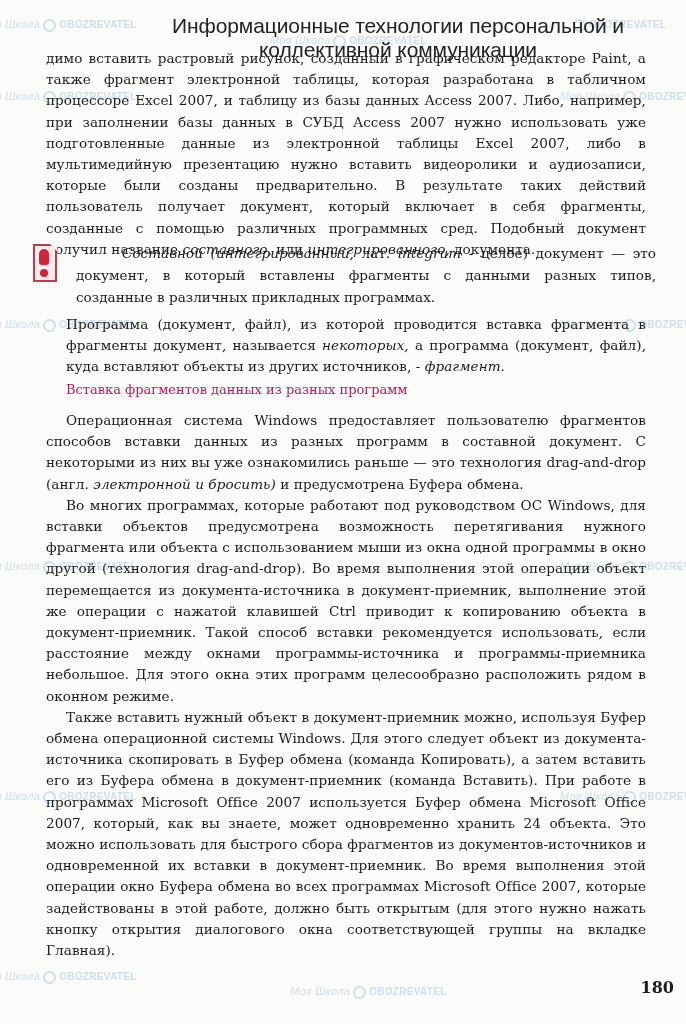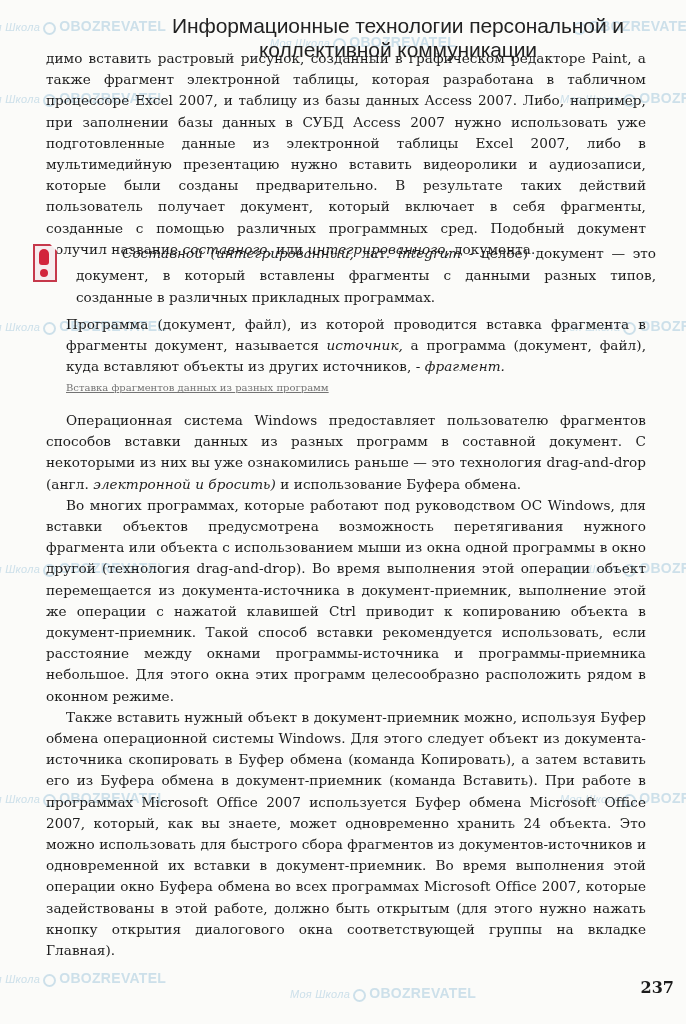--- a/index.html
+++ b/index.html
@@ -4,21 +4,21 @@
 <style>
   html, body { margin:0; padding:0; }
   body {
     width:686px; height:1024px; overflow:hidden; position:relative;
     background:#fbfbf9;
     font-family:"DejaVu Serif", serif;
     color:#1c1c1c;
   }
   .wm { position:absolute; font-family:"Liberation Sans", sans-serif; font-size:11px; color:#cde0ea; font-style:italic; letter-spacing:0.3px; white-space:nowrap; pointer-events:none; }
   .wm .logo { display:inline-block; width:13px; height:13px; border-radius:50%; border:2px solid #cde0ea; vertical-align:middle; margin:0 3px; box-sizing:border-box; }
-  .wm .obz { font-style:normal; font-size:14px; font-weight:bold; }
+  .wm .obz { font-style:normal; font-size:10px; font-weight:bold; }
   .header {
     position:absolute; left:118px; top:14px; width:560px;
     font-family:"Liberation Sans", sans-serif; font-size:21px; color:#222;
     text-align:center; letter-spacing:-0.1px;
   }
   .text {
     position:absolute; left:46px; width:600px;
     font-size:13.6px; line-height:21.2px; text-align:justify;
     letter-spacing:0.05px;
   }
@@ -29,21 +29,21 @@
   .warn-icon {
     position:absolute; left:0; top:2px; width:24px; height:38px;
     background:#f6ecee; border:2px solid #c6384b; box-sizing:border-box;
   }
   .warn-icon .ex { position:absolute; left:4px; top:3px; width:10px; height:16px; background:#d2243c; border-radius:5px 5px 3px 3px; }
   .warn-icon .dot { position:absolute; left:5px; top:23px; width:8px; height:8px; background:#d2243c; border-radius:50%; }
   .warn-icon .fold { position:absolute; right:-2px; top:-2px; width:0; height:0; border-left:7px solid transparent; border-top:7px solid #fbfbf9; }
   .def-text { position:absolute; left:32px; top:0; width:580px; font-size:13.6px; line-height:22px; text-align:justify;margin-left:11px; }
   .def-text p { margin:0; text-indent:46px; }
   .section-title {
-    position:absolute; left:66px; top:382px; font-size:10px; color:#737373;text-decoration:underline;
+    position:absolute; left:66px; top:382px; font-size:13px; color:#be185d;
   }
   .page-num {
     position:absolute; right:12px; top:978px; font-size:16px; font-weight:bold; color:#1c1c1c;
   }
 </style>
 </head>
 <body>
 
 <div>
   <div class="wm" style="left:-20px;top:18px;"><span>Моя Школа</span><span class="logo"></span><span class="obz">OBOZREVATEL</span></div>
@@ -72,25 +72,25 @@
     <div class="ex"></div>
       <div class="dot"></div>
       <div class="fold"></div>
   </div>
   <div class="def-text">
     <p><i>Составной (интегрированный,</i><span> лат. </span><i>integrum</i><span> - целое) документ — это документ, в который вставлены фрагменты с данными разных типов, созданные в различных прикладных программах.</span></p>
   </div>
 </div>
 
 <div class="text" style="top:314px; left:66px; width:580px;">
-  <p><span>Программа (документ, файл), из которой проводится вставка фрагмента в фрагменты документ, называется </span><i>источник,</i><span> а программа (документ, файл), куда вставляют объекты из других источников, - </span><i>фрагмент.</i></p>
+  <p><span>Программа (документ, файл), из которой проводится вставка фрагмента в фрагменты документ, называется </span><i>некоторых,</i><span> а программа (документ, файл), куда вставляют объекты из других источников, - </span><i>фрагмент.</i></p>
 </div>
 
 <div class="section-title">Вставка фрагментов данных из разных программ</div>
 
 <div class="text" style="top:410px;">
-  <p class="indent"><span>Операционная система Windows предоставляет пользователю фрагментов способов вставки данных из разных программ в составной документ. С некоторыми из них вы уже ознакомились раньше — это технология drag-and-drop (англ. </span><i>электронной и бросить)</i><span> и использование Буфера обмена.</span></p>
+  <p class="indent"><span>Операционная система Windows предоставляет пользователю фрагментов способов вставки данных из разных программ в составной документ. С некоторыми из них вы уже ознакомились раньше — это технология drag-and-drop (англ. </span><i>электронной и бросить)</i><span> и предусмотрена Буфера обмена.</span></p>
   <p class="indent">Во многих программах, которые работают под руководством ОС Windows, для вставки объектов предусмотрена возможность перетягивания нужного фрагмента или объекта с использованием мыши из окна одной программы в окно другой (технология drag-and-drop). Во время выполнения этой операции объект перемещается из документа-источника в документ-приемник, выполнение этой же операции с нажатой клавишей Ctrl приводит к копированию объекта в документ-приемник. Такой способ вставки рекомендуется использовать, если расстояние между окнами программы-источника и программы-приемника небольшое. Для этого окна этих программ целесообразно расположить рядом в оконном режиме.</p>
   <p class="indent">Также вставить нужный объект в документ-приемник можно, используя Буфер обмена операционной системы Windows. Для этого следует объект из документа-источника скопировать в Буфер обмена (команда Копировать), а затем вставить его из Буфера обмена в документ-приемник (команда Вставить). При работе в программах Microsoft Office 2007 используется Буфер обмена Microsoft Office 2007, который, как вы знаете, может одновременно хранить 24 объекта. Это можно использовать для быстрого сбора фрагментов из документов-источников и одновременной их вставки в документ-приемник. Во время выполнения этой операции окно Буфера обмена во всех программах Microsoft Office 2007, которые задействованы в этой работе, должно быть открытым (для этого нужно нажать кнопку открытия диалогового окна соответствующей группы на вкладке Главная).</p>
 
 </div>
 
-<div class="page-num">237</div>
+<div class="page-num">180</div>
 
 </body></html>

